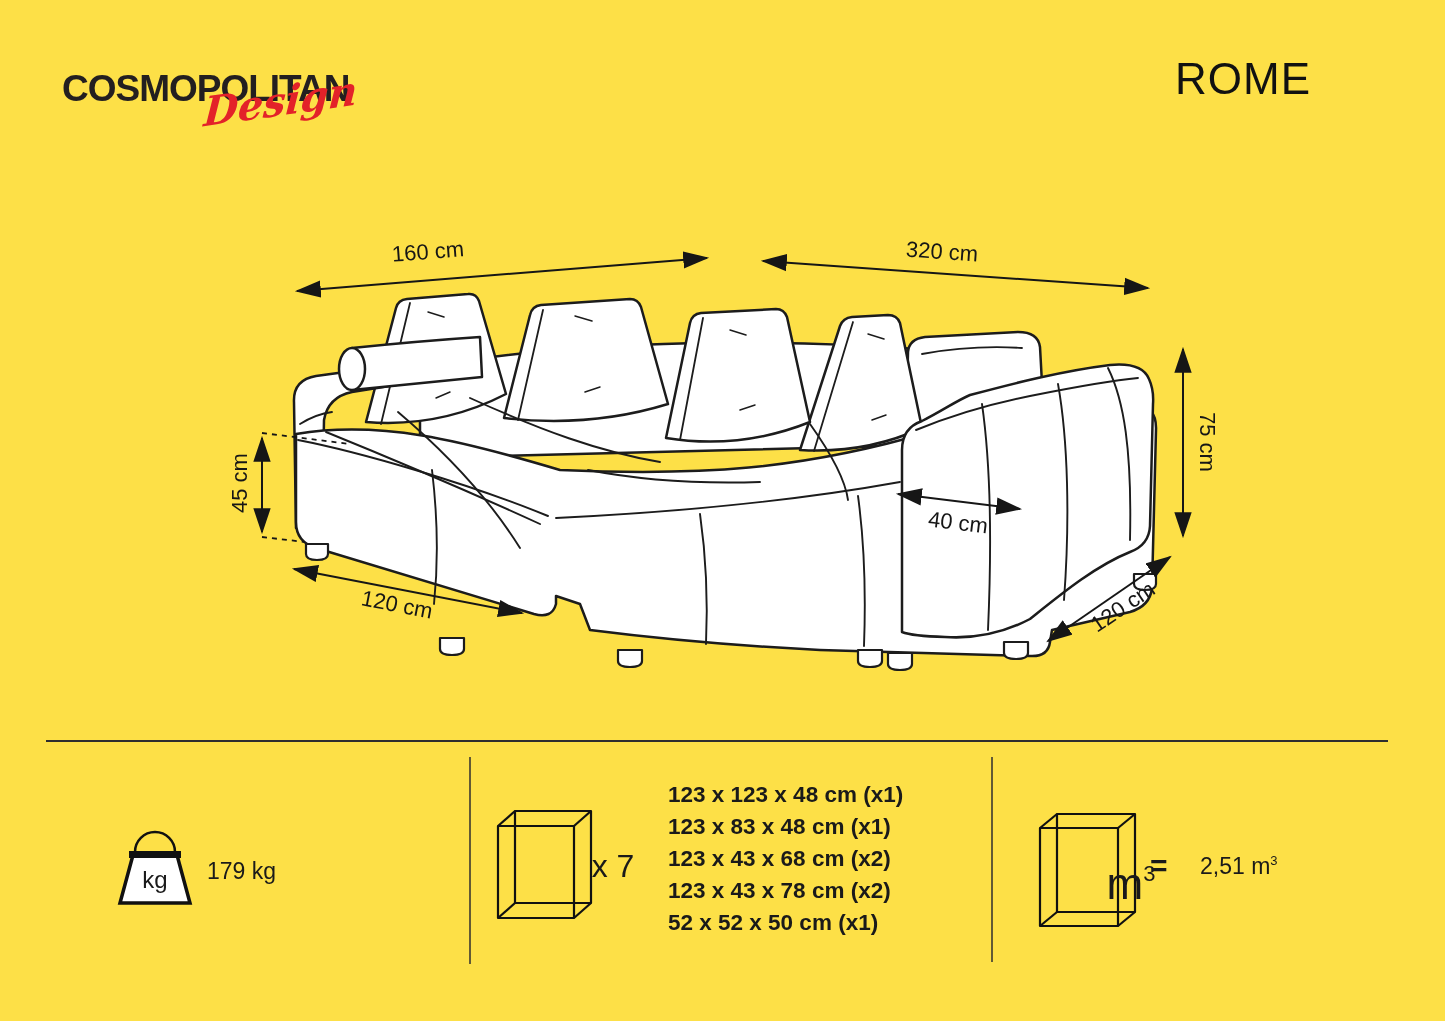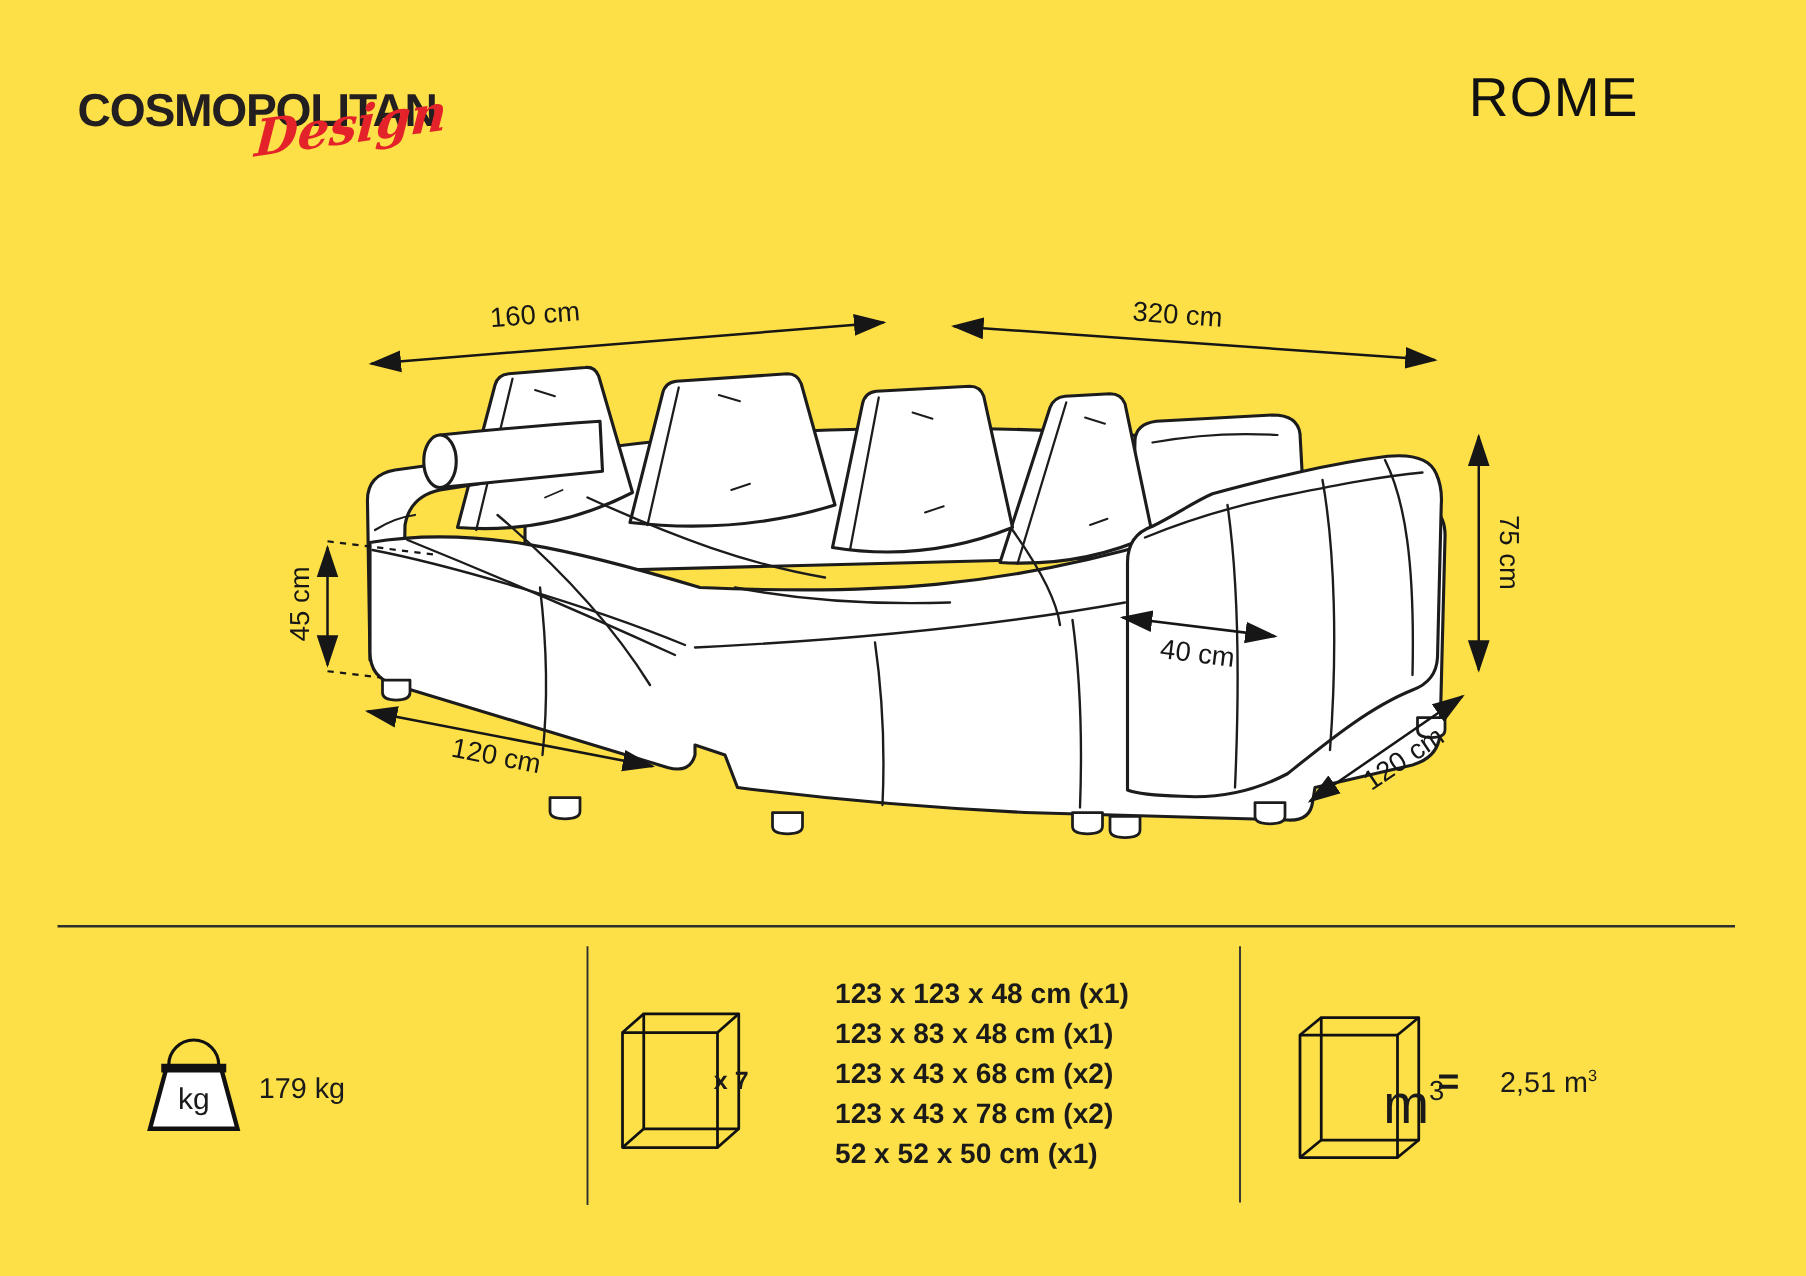--- a/index.html
+++ b/index.html
@@ -22,21 +22,21 @@
   .r-pos4{transform:translate(-50%,-50%) rotate(4deg);}
   .r-90{transform:translate(-50%,-50%) rotate(90deg);}
   .r-neg90{transform:translate(-50%,-50%) rotate(-90deg);}
   .r-7{transform:translate(-50%,-50%) rotate(7deg);}
   .r-11{transform:translate(-50%,-50%) rotate(11deg);}
   .r-neg34{transform:translate(-50%,-50%) rotate(-34deg);}
 
   
   .spec-text{font-size:23px;transform:translateY(-50%);white-space:nowrap;}
   .kg-label{left:155px;top:864px;transform:translate(-50%,-50%);font-size:24px;margin-top:16px;}
-  .count-label{left:585px;top:866px;transform:translate(-50%,-50%);font-size:20px;font-weight:bold;}
+  .count-label{left:613px;top:866px;transform:translate(-50%,-50%);font-size:32px;}
   .pkg-list{left:668px;top:779px;font-weight:bold;}
   .pkg-line{font-size:22.5px;line-height:32px;white-space:nowrap;}
   .m3-label{left:1131px;top:884px;transform:translate(-50%,-50%);white-space:nowrap;}
   .m3-base{font-size:44px;}
   .m3-sup{font-size:22px;vertical-align:18px;}
   .equals{left:1150px;top:866px;transform:translateY(-50%);font-size:30px;font-weight:bold;}
   .vol-value{left:1200px;top:866px;}
   .vol-sup{font-size:13px;vertical-align:super;}
 </style>
 </head>

